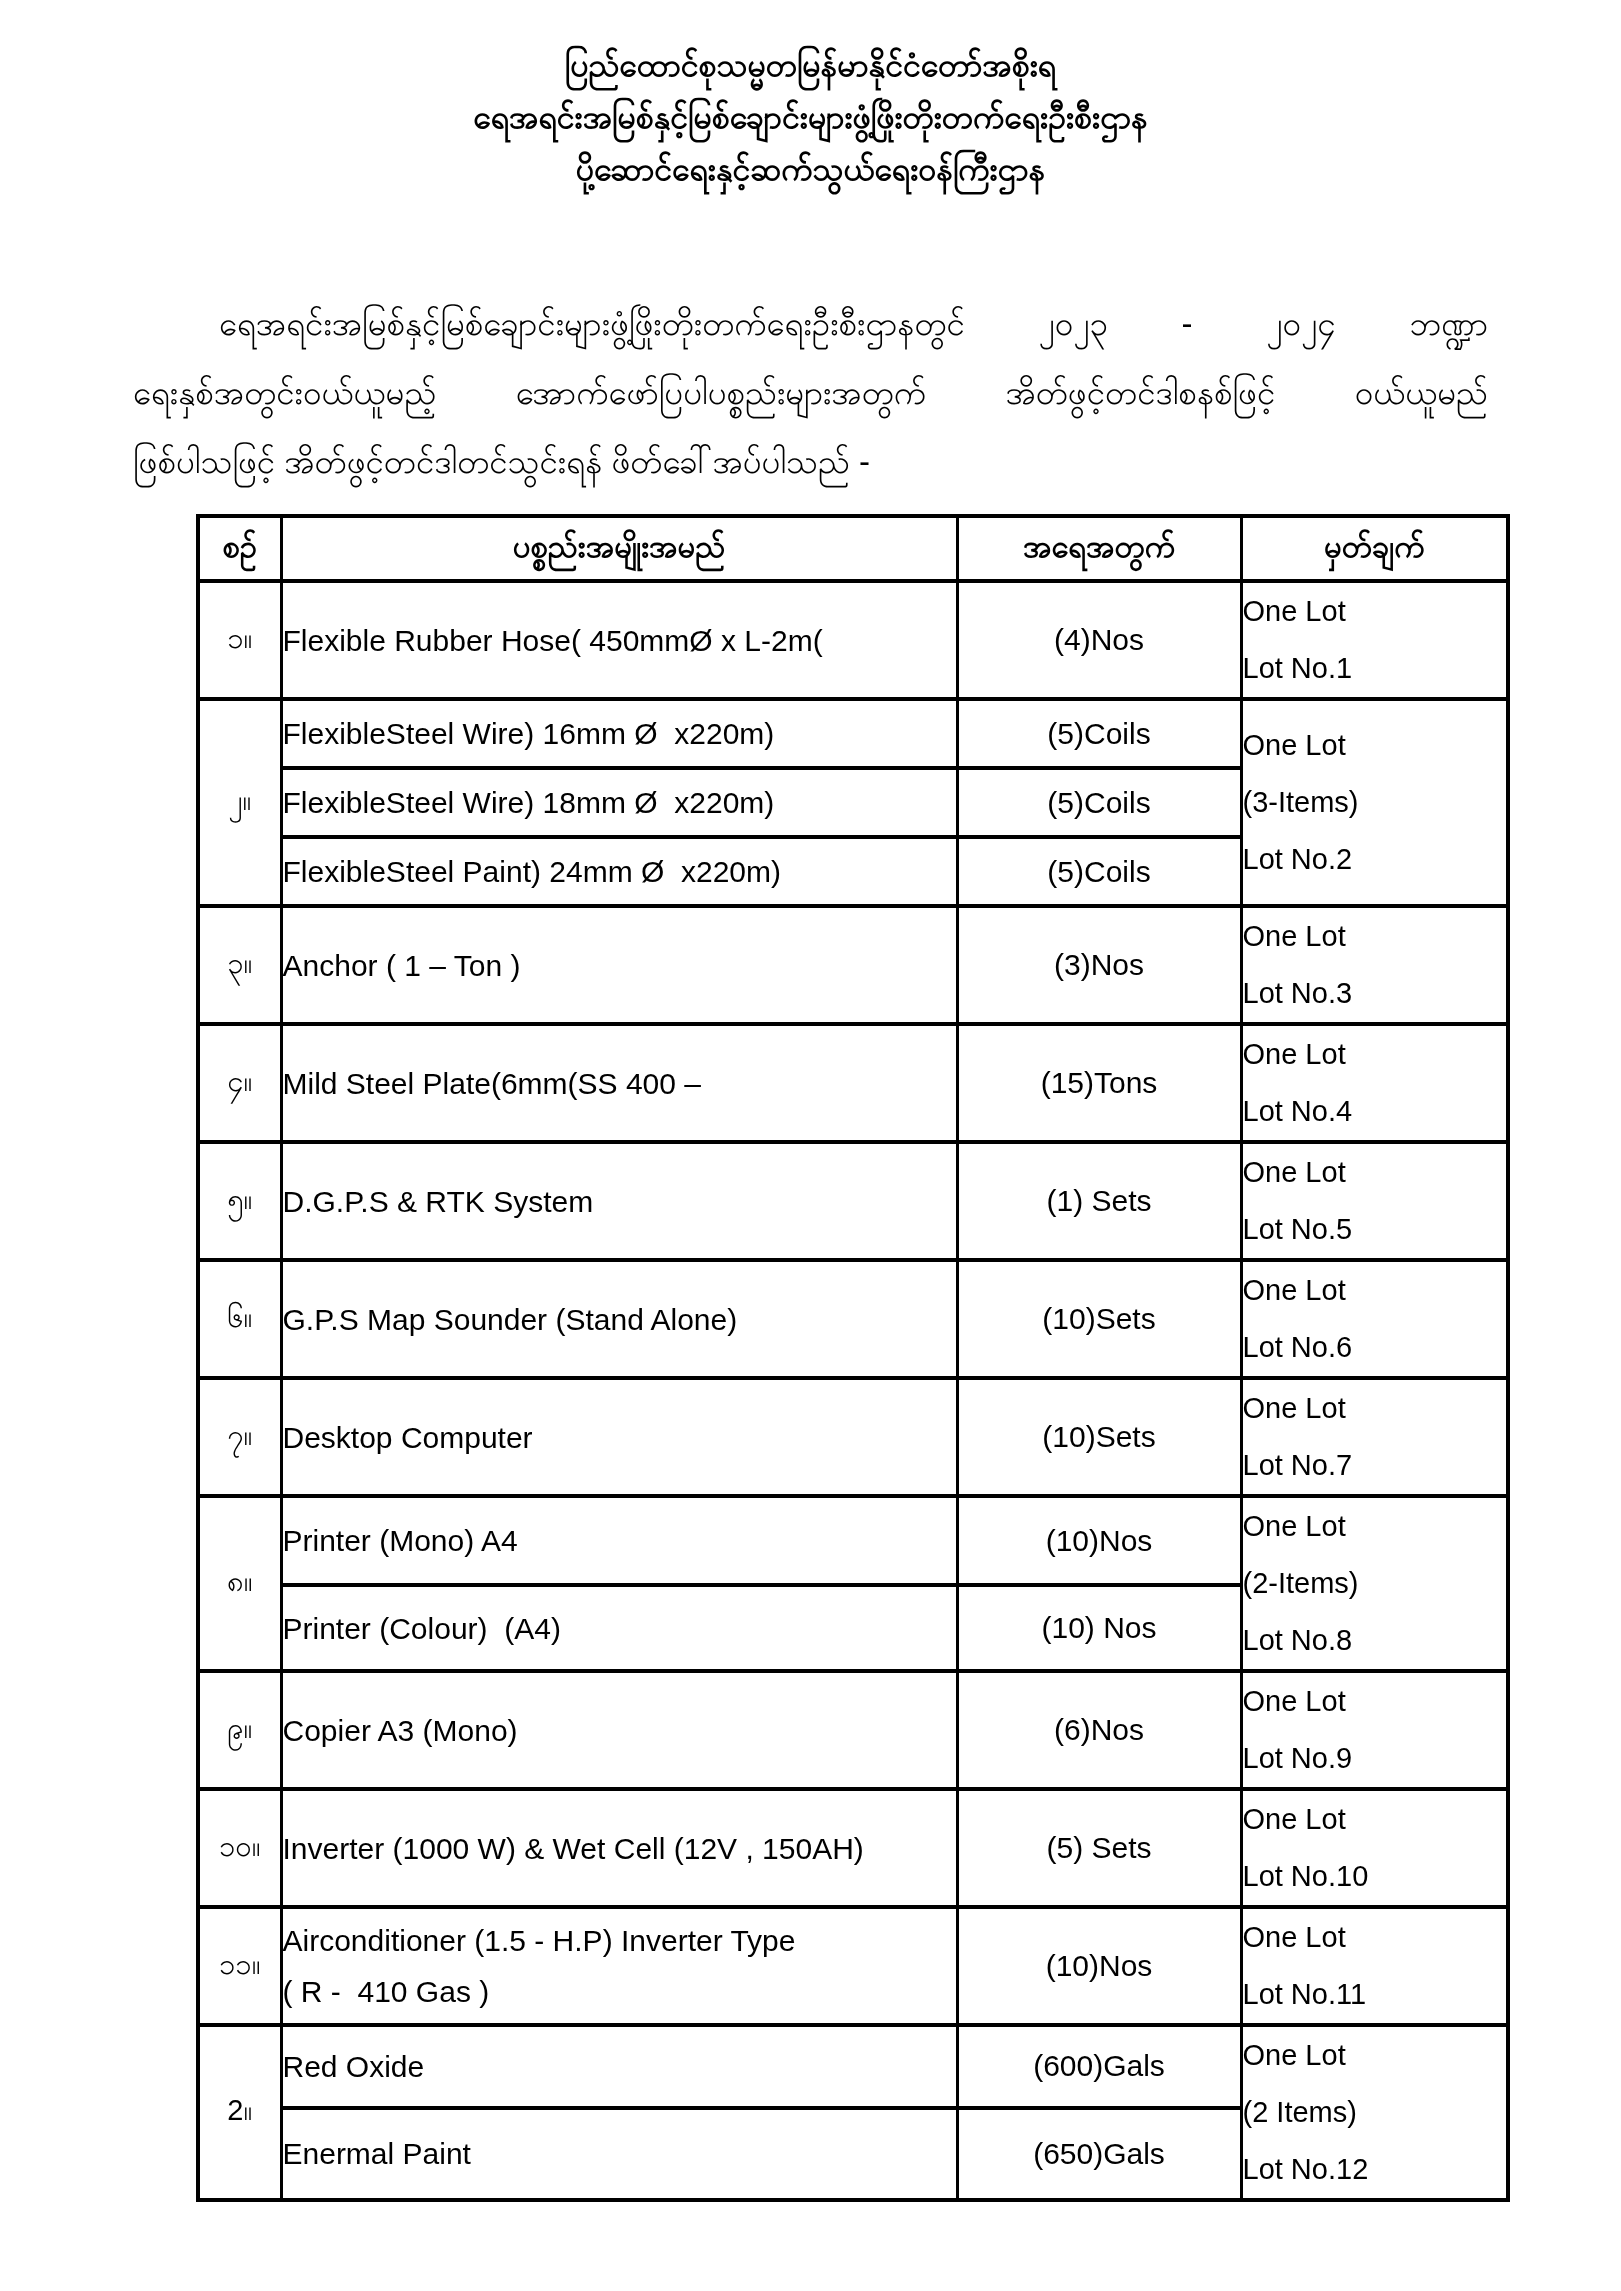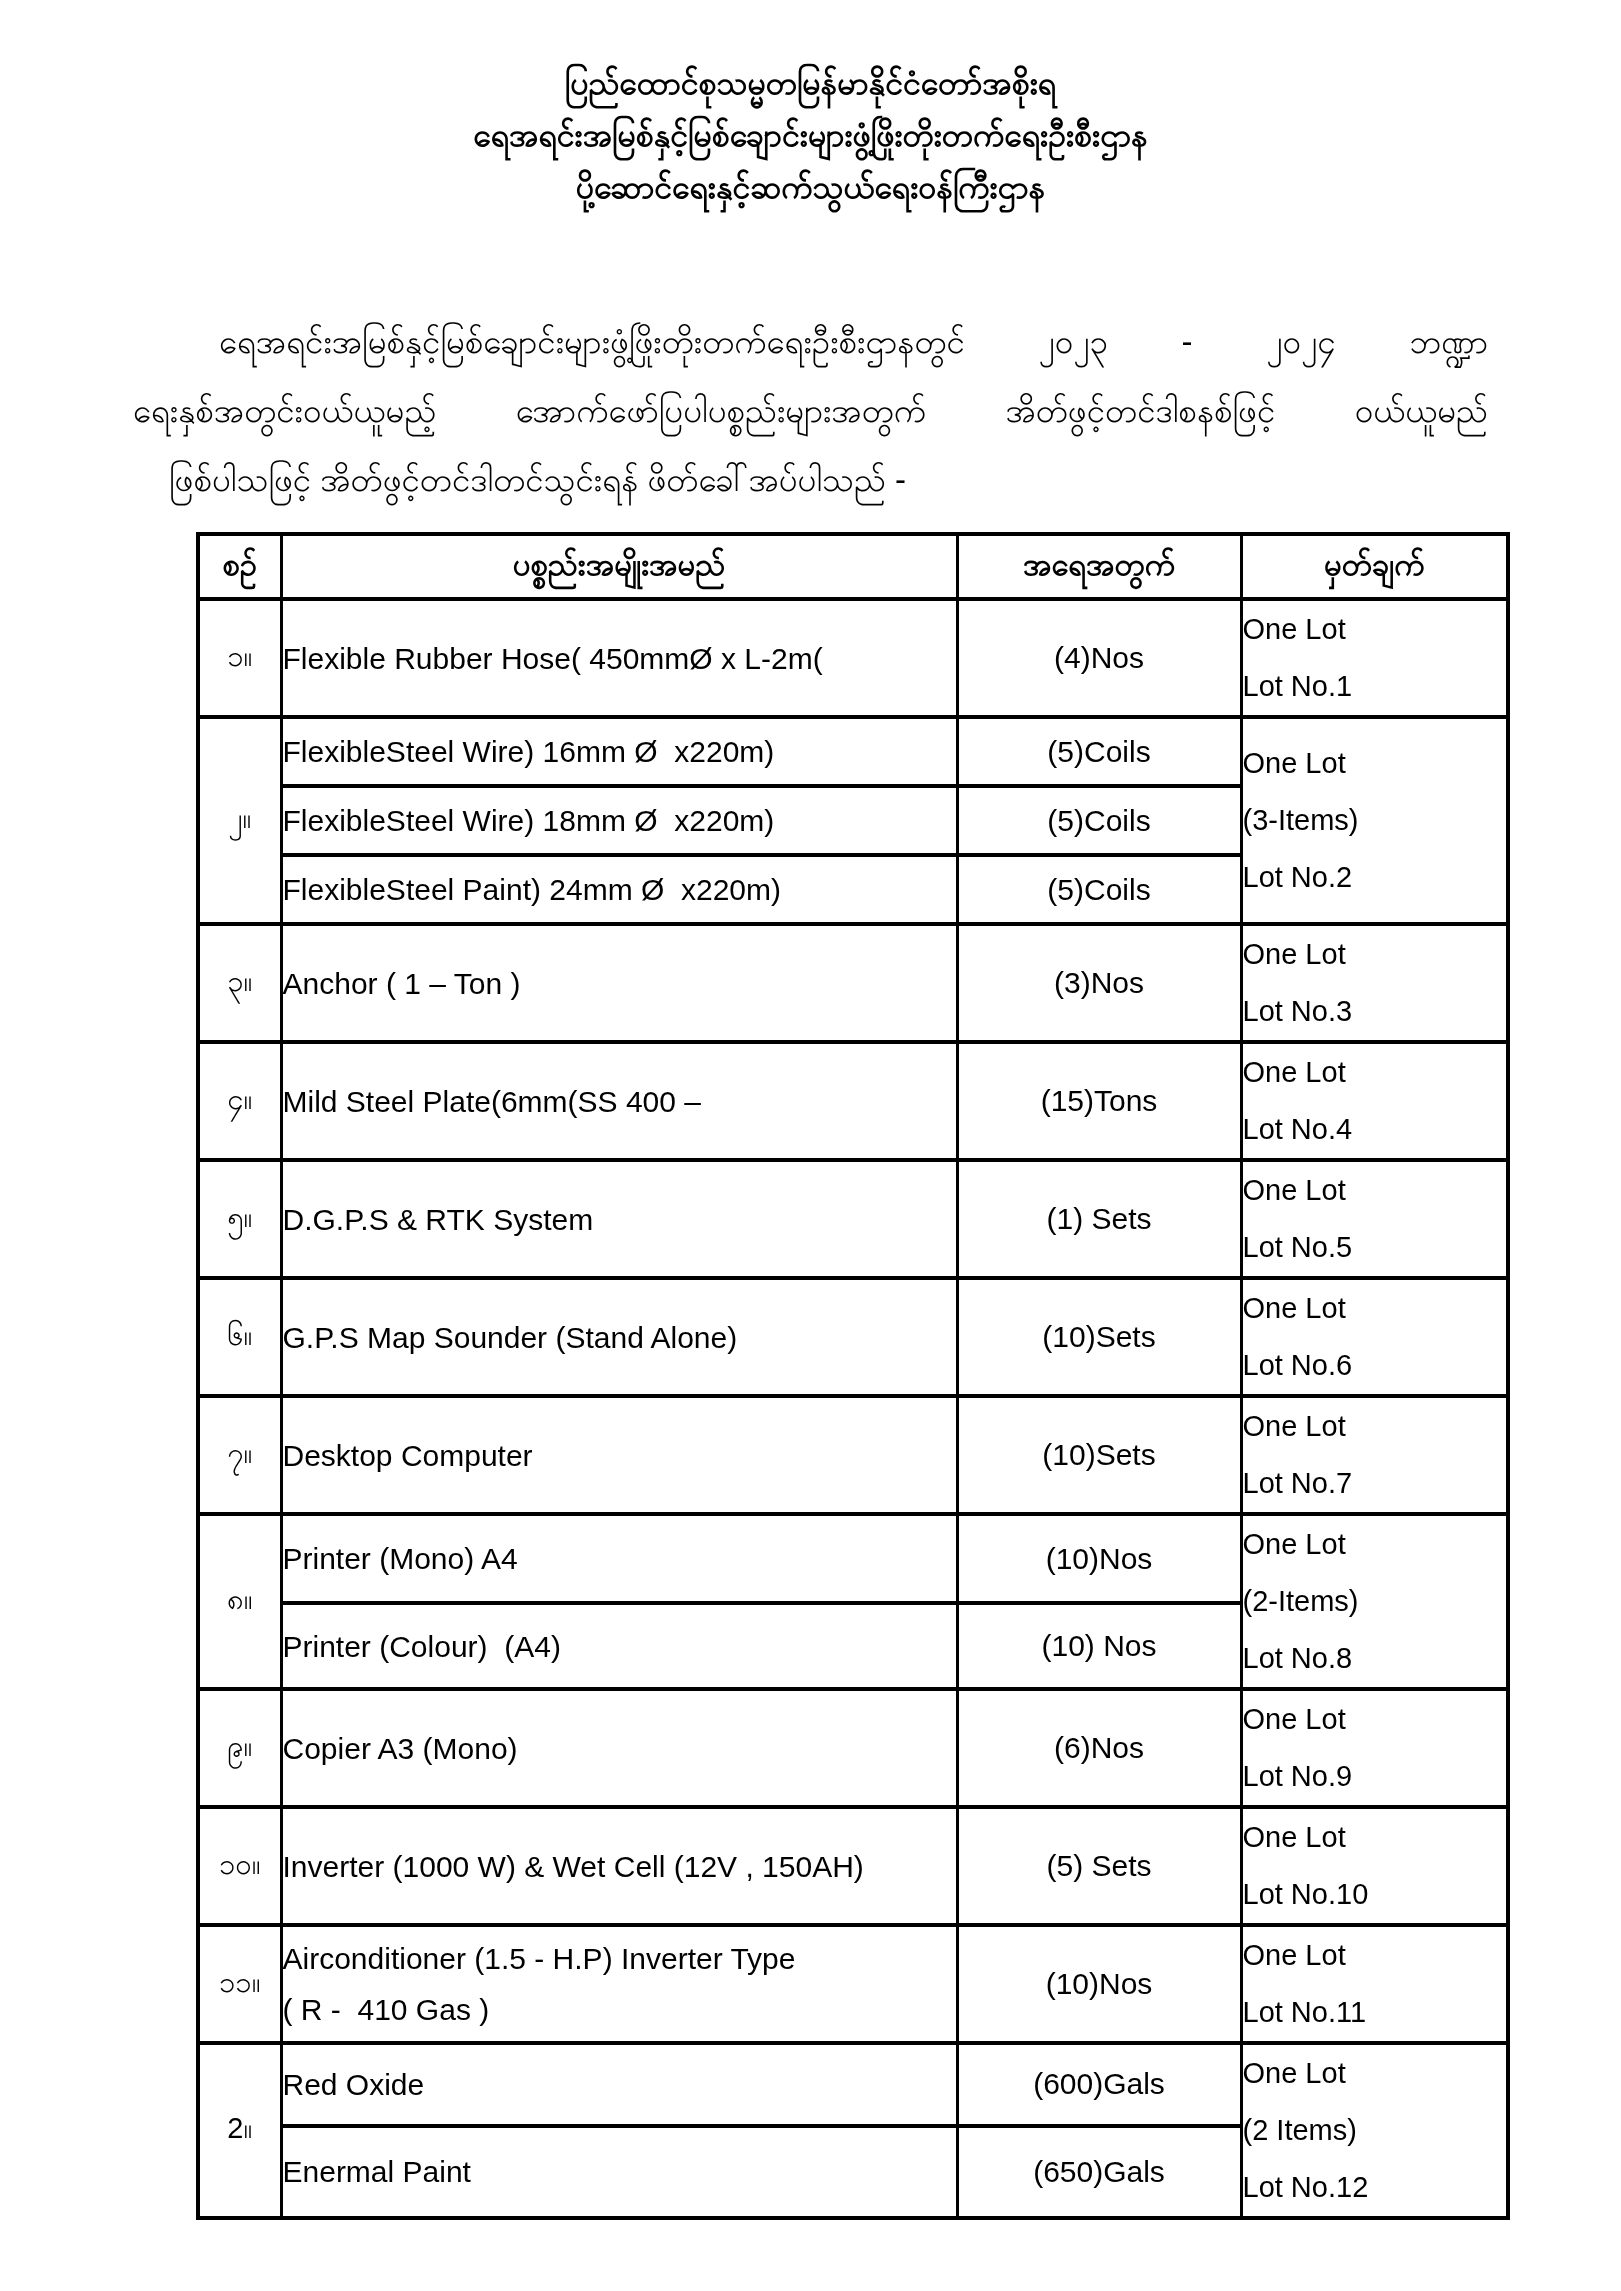--- a/index.html
+++ b/index.html
@@ -7,39 +7,39 @@
     width: 1621px;
     height: 2292px;
     background: #ffffff;
     color: #000000;
     font-family: "Liberation Sans", "DejaVu Sans", sans-serif;
     overflow: hidden;
   }
   .page { position: relative; width: 1621px; height: 2292px; }
 
   
-  .title-block { padding-top: 57px; text-align: center; }
+  .title-block { padding-top: 39px; text-align: center; }
   .title-line {
     font-size: 32px;
     font-weight: bold;
     line-height: 52px;
   }
 
   
   .intro {
     margin: 94px 133px 0 133px; 
     font-size: 33px;
   }
   .intro-line {
     line-height: 69px;
     text-align: justify;
     text-align-last: justify;
   }
   .intro-line.first { text-indent: 86px; }
-  .intro-line.last { text-align: left; text-align-last: left; margin-left: 36px; }
+  .intro-line.last { text-align: left; text-align-last: left; }
 
   
   table.items {
     margin-left: 196px;
     margin-top: 18px;
     width: 1310px;
     border-collapse: collapse;
     table-layout: fixed;
     border: 4.9px solid #000;
   }

